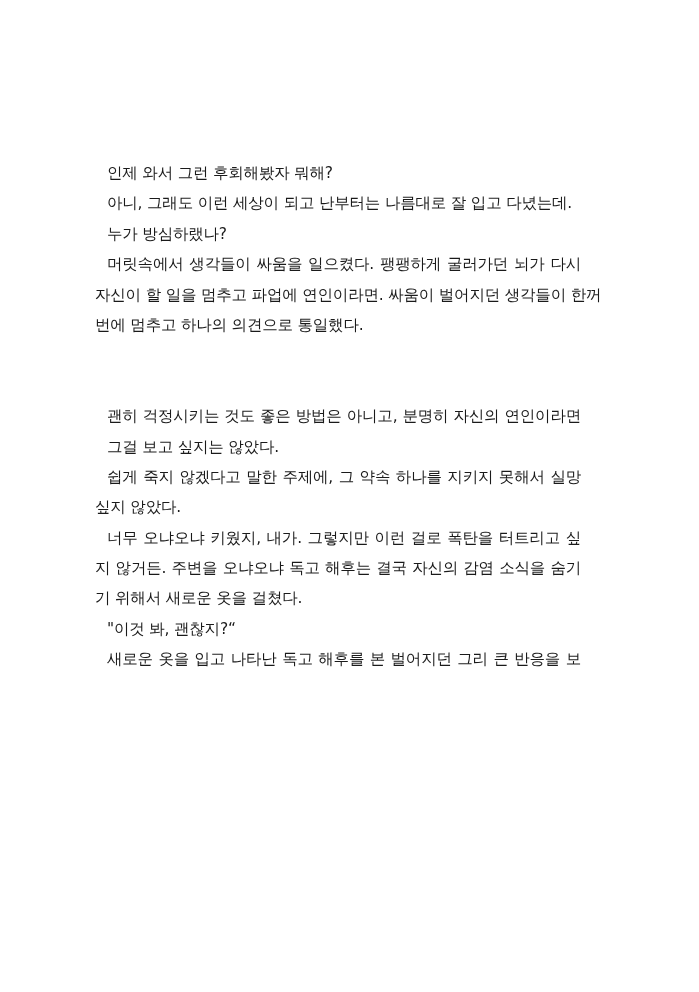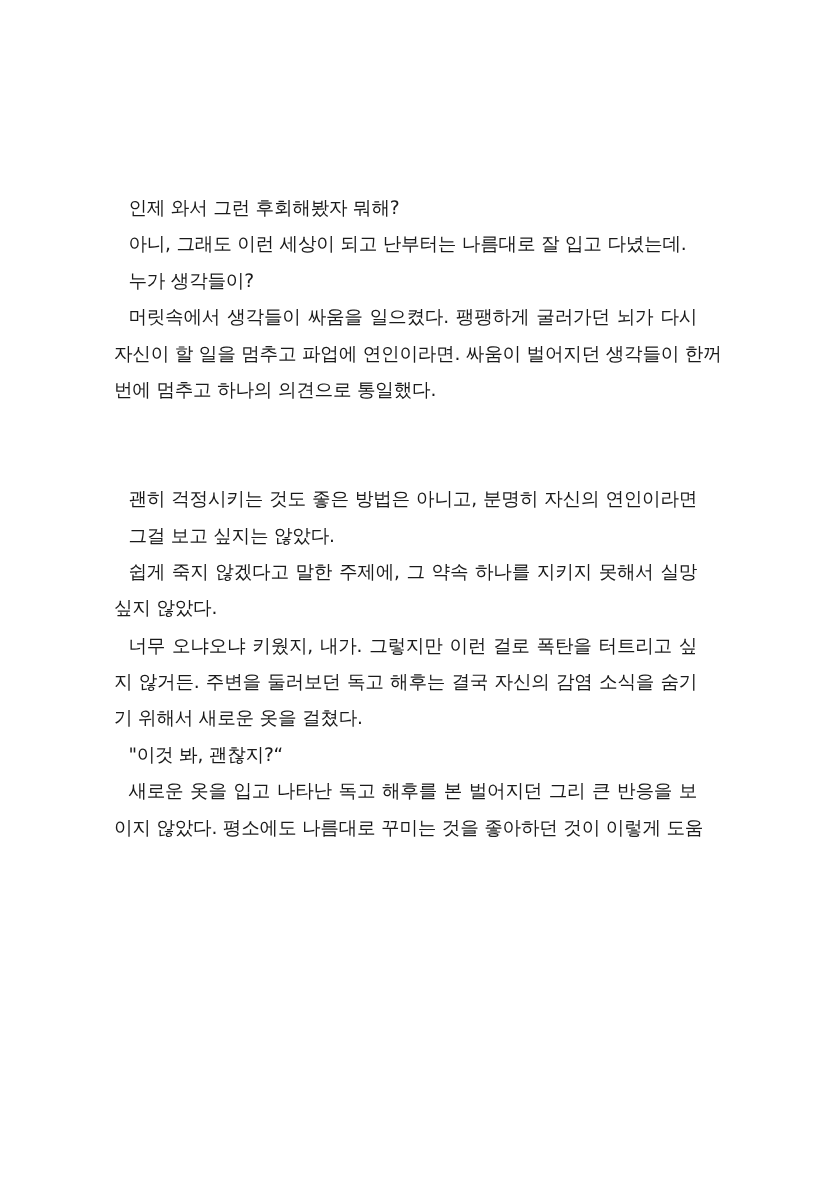--- a/index.html
+++ b/index.html
@@ -41,40 +41,39 @@
       height: 30.4px;
     }
   </style>
 </head>
 <body>
 
 <div class="page">
 
   <span class="line indent">인제 와서 그런 후회해봤자 뭐해?</span>
   <span class="line indent">아니, 그래도 이런 세상이 되고 난부터는 나름대로 잘 입고 다녔는데.</span>
-  <span class="line indent">누가 생각들이?</span>
+  <span class="line indent">누가 방심하랬나?</span>
 
   <span class="line indent justify">머릿속에서 생각들이 싸움을 일으켰다. 팽팽하게 굴러가던 뇌가 다시</span>
   <span class="line justify">자신이 할 일을 멈추고 파업에 연인이라면. 싸움이 벌어지던 생각들이 한꺼</span>
   <span class="line">번에 멈추고 하나의 의견으로 통일했다.</span>
 
   <span class="blank"></span>
 
 
   <span class="blank"></span>
 
   <span class="line indent justify">괜히 걱정시키는 것도 좋은 방법은 아니고, 분명히 자신의 연인이라면</span>
 
   <span class="line indent">그걸 보고 싶지는 않았다.</span>
 
   <span class="line indent justify">쉽게 죽지 않겠다고 말한 주제에, 그 약속 하나를 지키지 못해서 실망</span>
   <span class="line">싶지 않았다.</span>
 
   <span class="line indent justify">너무 오냐오냐 키웠지, 내가. 그렇지만 이런 걸로 폭탄을 터트리고 싶</span>
-  <span class="line justify">지 않거든. 주변을 둘러보던 독고 해후는 결국 자신의 감염 소식을 숨기</span>
+  <span class="line justify">지 않거든. 주변을 오냐오냐 독고 해후는 결국 자신의 감염 소식을 숨기</span>
   <span class="line">기 위해서 새로운 옷을 걸쳤다.</span>
 
   <span class="line indent">"이것 봐, 괜찮지?“</span>
 
   <span class="line indent justify">새로운 옷을 입고 나타난 독고 해후를 본 벌어지던 그리 큰 반응을 보</span>
-  <span class="line justify">이지 않았다. 평소에도 나름대로 꾸미는 것을 좋아하던 것이 이렇게 도움</span>
 
 </div>
 
 </body></html>

